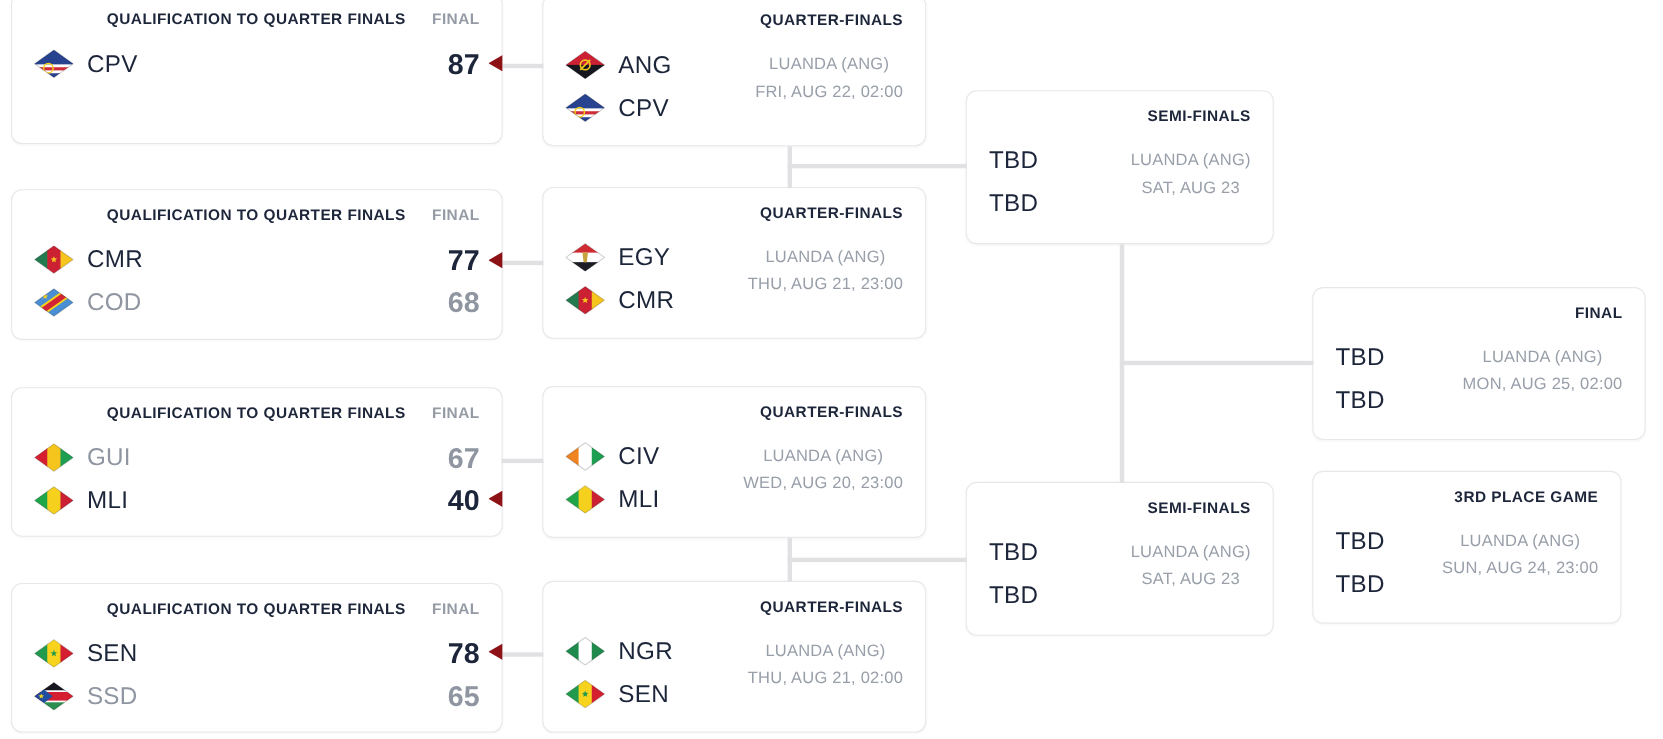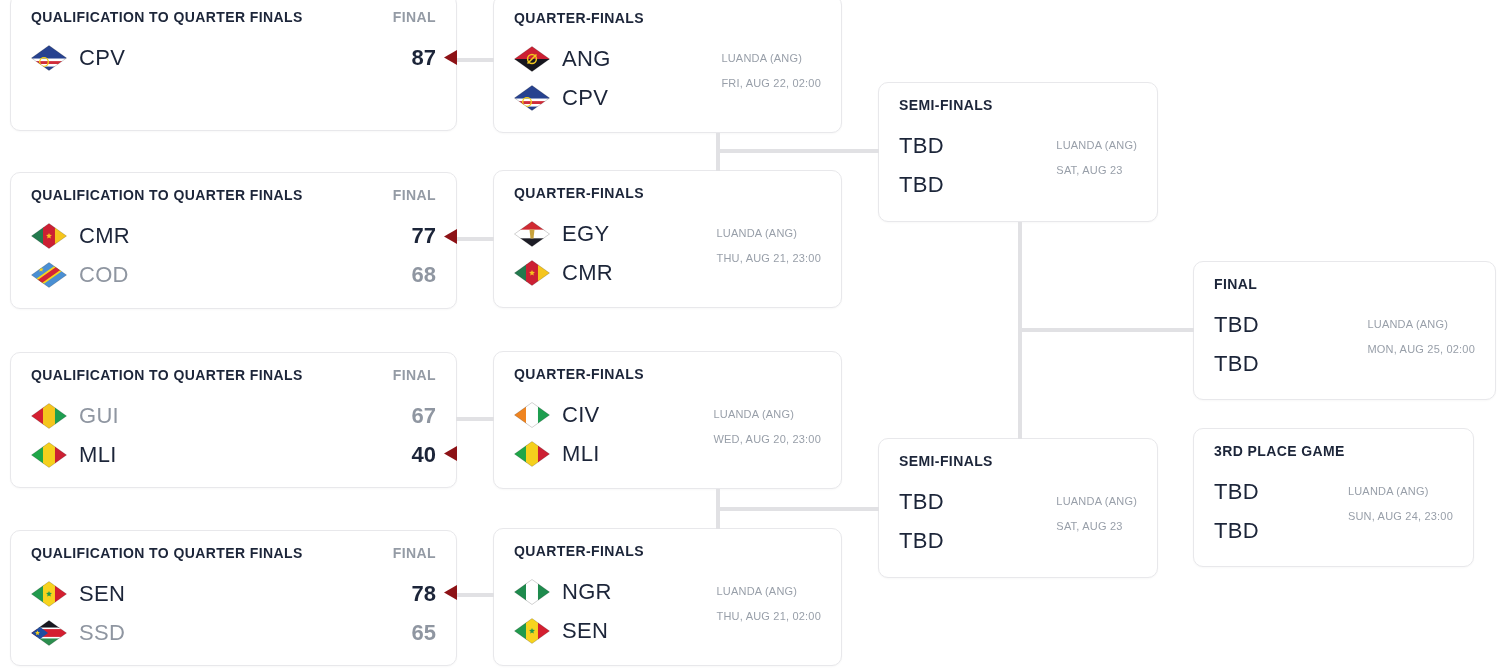--- a/index.html
+++ b/index.html
@@ -5,32 +5,32 @@
   html,body{margin:0;padding:0;background:#ffffff;}
   #stage{
     position:relative;width:1512px;height:672px;overflow:hidden;background:#ffffff;
     font-family:"Liberation Sans", sans-serif;
   }
   .card{
     position:absolute;background:#ffffff;border:1px solid #e8e8eb;border-radius:10px;
     box-shadow:0 1px 2px rgba(20,20,40,.03);box-sizing:border-box;
   }
   .card-head{
-    position:absolute;top:14px;left:20px;right:20px;display:flex;justify-content:space-between;
-    align-items:center;font-size:14px;font-weight:700;letter-spacing:.4px;color:#1c2539;
+    position:absolute;top:14px;left:4px;right:20px;display:flex;justify-content:flex-end;
+    align-items:center;font-size:14px;font-weight:700;letter-spacing:.4px;color:#1c2539;gap:24px;
   }
   .card-head .status{color:#949ba5;font-weight:700;}
   .row{position:absolute;left:20px;right:20px;display:flex;align-items:center;gap:12px;height:32px;}
   .r1{top:47px}.r2{top:86px}
   .code{font-size:22px;font-weight:400;letter-spacing:.3px;color:#1c2539;}
-  .score{margin-left:auto;font-size:22px;font-weight:700;}
+  .score{margin-left:auto;font-size:26px;font-weight:700;}
   .winner{color:#1c2539;}
   .loser{color:#8f96a1;}
   .venue{
-    position:absolute;top:50px;right:20px;text-align:left;font-size:11px;line-height:25px;
+    position:absolute;top:50px;right:20px;text-align:center;font-size:15px;line-height:25px;
     color:#989fa9;font-weight:500;letter-spacing:.2px;
   }
   .flag{width:36px;height:26px;flex:0 0 36px;display:inline-block;line-height:0;}
   .connector{position:absolute;background:#e1e1e4;}
   .arrow{
     position:absolute;width:13px;height:15px;background:#8d1216;
     clip-path:polygon(0 50%,100% 0,100% 100%);
   }
 </style>
 </head>

